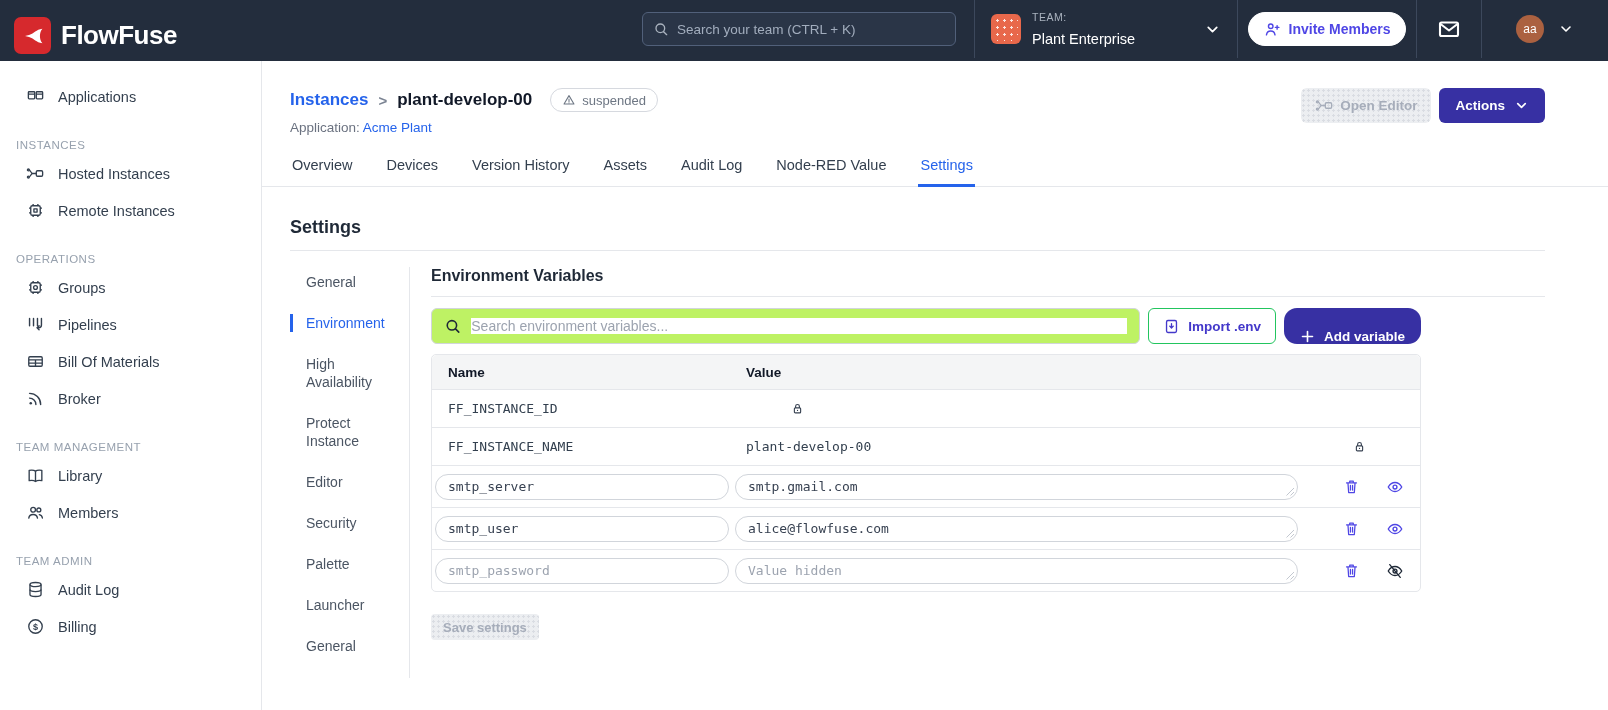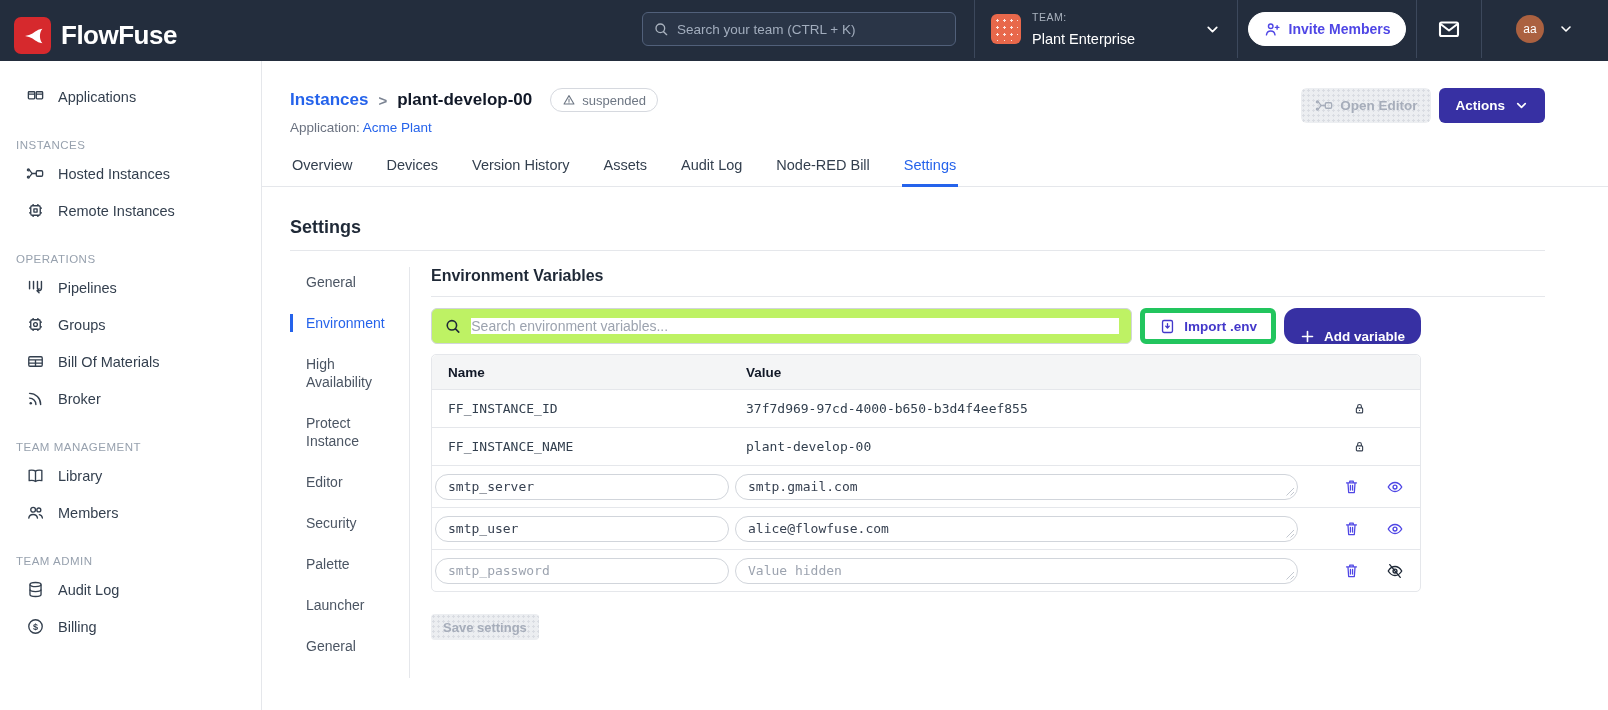--- a/index.html
+++ b/index.html
@@ -64,21 +64,21 @@
   .snav { width:120px; padding:6px 0 0 16px; border-right:1px solid #e5e7eb; flex:0 0 auto; }
   .snav-item { font-size:14px; color:#4b5563; line-height:18px; margin-bottom:23px; padding-left:0; cursor:pointer; width:96px; }
   .snav-item.active { color:#2563eb; border-left:3px solid #2563eb; margin-left:-16px; padding-left:13px; }
   .scontent { flex:1; margin-left:21px; }
   .sec-title { font-size:16px; font-weight:700; color:#1f2937; padding-bottom:11px; border-bottom:1px solid #e5e7eb; }
   .env-col { width:990px; }
   .controls { display:flex; margin-top:11px; gap:8px; }
   .env-search { flex:1; height:36px; border:1px solid #d1d5db; border-radius:6px; display:flex; align-items:center; padding:0 12px; gap:10px; background:#bef264; }
   .env-search input { border:none; outline:none; font-size:14px; width:100%; color:#374151; font-family:"Liberation Sans",sans-serif; }
   .env-search input::placeholder { color:#9ca3af; }
-  .btn-outline { height:36px; border-radius:6px; background:#fff; border:5px solid #22c55e; color:#4338ca; font-weight:700; font-size:13.5px; display:flex; align-items:center; gap:8px; padding:0 14px; cursor:pointer; font-family:"Liberation Sans",sans-serif; }
+  .btn-outline { height:36px; border-radius:6px; background:#fff; border:1px solid #22c55e; color:#4338ca; font-weight:700; font-size:13.5px; display:flex; align-items:center; gap:8px; padding:0 14px; cursor:pointer; font-family:"Liberation Sans",sans-serif; }
   .btn-add { height:36px; border-radius:13px; background:#3730a3; border:none; color:#fff; font-weight:700; font-size:13.5px; display:flex; align-items:flex-end; gap:9px; padding:0 16px; cursor:pointer; font-family:"Liberation Sans",sans-serif; }
 
   .env-table { margin-top:10px; border:1px solid #e5e7eb; border-radius:5px; }
   .t-head { height:34px; background:#f4f5f6; border-radius:5px 5px 0 0; display:flex; align-items:center; font-size:13.5px; font-weight:700; color:#111827; }
   .c-name { width:304px; padding-left:16px; flex:0 0 auto; }
   .c-value { flex:1; padding-left:10px; }
   .c-actions { width:122px; flex:0 0 auto; display:flex; align-items:center; }
   .t-row { display:flex; align-items:center; border-top:1px solid #e5e7eb; }
   .t-row.locked { height:38px; }
   .mono { font-family:"DejaVu Sans Mono", monospace; font-size:13px; color:#33404f; }
@@ -183,34 +183,34 @@
       <svg width="19" height="19" viewBox="0 0 24 24" fill="none" stroke="currentColor" stroke-width="1.7" stroke-linejoin="round">
           <rect x="6" y="6" width="12" height="12" rx="2"></rect>
           <rect x="10" y="10" width="4" height="4"></rect>
           <path d="M9 6V3.8M15 6V3.8M9 18v2.2M15 18v2.2M6 9H3.8M6 15H3.8M18 9h2.2M18 15h2.2"></path>
         </svg>
       <span>Remote Instances</span>
     </div>
 
     <div class="side-section">OPERATIONS</div>
     <div class="side-item">
+      <svg width="19" height="19" viewBox="0 0 24 24" fill="none" stroke="currentColor" stroke-width="1.7" stroke-linejoin="round">
+          <rect x="6" y="6" width="12" height="12" rx="2"></rect>
+          <circle cx="12" cy="12" r="2.4"></circle>
+          <path d="M9 6V3.8M15 6V3.8M9 18v2.2M15 18v2.2M6 9H3.8M6 15H3.8M18 9h2.2M18 15h2.2"></path>
+        </svg>
+      <span>Groups</span>
+    </div>
+    <div class="side-item">
       <svg width="19" height="19" viewBox="0 0 24 24" fill="none" stroke="currentColor" stroke-width="1.8" stroke-linecap="round" stroke-linejoin="round">
           <path d="M4.5 4.5v9M9.5 4.5v9M14.5 4.5v9"></path>
           <path d="M19.5 4.5v8c0 2.2-1.3 3.5-3.5 3.5h-1.5"></path>
           <path d="M16.5 13.5 14 16l2.5 2.5"></path>
         </svg>
       <span>Pipelines</span>
-    </div>
-    <div class="side-item">
-      <svg width="19" height="19" viewBox="0 0 24 24" fill="none" stroke="currentColor" stroke-width="1.7" stroke-linejoin="round">
-          <rect x="6" y="6" width="12" height="12" rx="2"></rect>
-          <circle cx="12" cy="12" r="2.4"></circle>
-          <path d="M9 6V3.8M15 6V3.8M9 18v2.2M15 18v2.2M6 9H3.8M6 15H3.8M18 9h2.2M18 15h2.2"></path>
-        </svg>
-      <span>Groups</span>
     </div>
     <div class="side-item">
       <svg width="19" height="19" viewBox="0 0 24 24" fill="none" stroke="currentColor" stroke-width="1.7" stroke-linejoin="round">
           <rect x="3.5" y="6" width="17" height="12" rx="1.5"></rect>
           <path d="M3.5 10h17M3.5 14h17M12 10v8"></path>
         </svg>
       <span>Bill Of Materials</span>
     </div>
     <div class="side-item">
       <svg width="19" height="19" viewBox="0 0 24 24" fill="none" stroke="currentColor" stroke-width="1.8" stroke-linecap="round">
@@ -296,21 +296,21 @@
         </button>
       </div>
     </div>
 
     <div class="tabs-bar">
       <div class="tab">Overview</div>
       <div class="tab">Devices</div>
       <div class="tab">Version History</div>
       <div class="tab">Assets</div>
       <div class="tab">Audit Log</div>
-      <div class="tab">Node-RED Bill</div>
+      <div class="tab">Node-RED Value</div>
       <div class="tab active">Settings</div>
     </div>
 
     <div class="settings-wrap">
       <div class="settings-title">Settings</div>
       <hr class="settings-hr">
 
       <div class="settings-body">
         <div class="snav">
           <div class="snav-item">General</div>
@@ -353,21 +353,20 @@
 
             <div class="env-table">
               <div class="t-head">
                 <div class="c-name">Name</div>
                 <div class="c-value">Value</div>
                 <div class="c-actions"></div>
               </div>
 
               <div class="t-row locked">
                 <div class="c-name mono">FF_INSTANCE_ID</div>
-                <div class="c-value mono">37f7d969-97cd-4000-b650-b3d4f4eef855</div>
                 <div class="c-actions">
                     <span class="lock-wrap">
                       <svg width="15" height="15" viewBox="0 0 24 24" fill="none" stroke="currentColor" stroke-width="1.8" stroke-linejoin="round">
                         <rect x="7" y="11" width="10" height="8" rx="1.5"></rect>
                         <path d="M9 11V8.5a3 3 0 0 1 6 0V11"></path>
                         <circle cx="12" cy="15" r="1" fill="currentColor" stroke="none"></circle>
                       </svg>
                     </span>
                   </div>
               </div>

